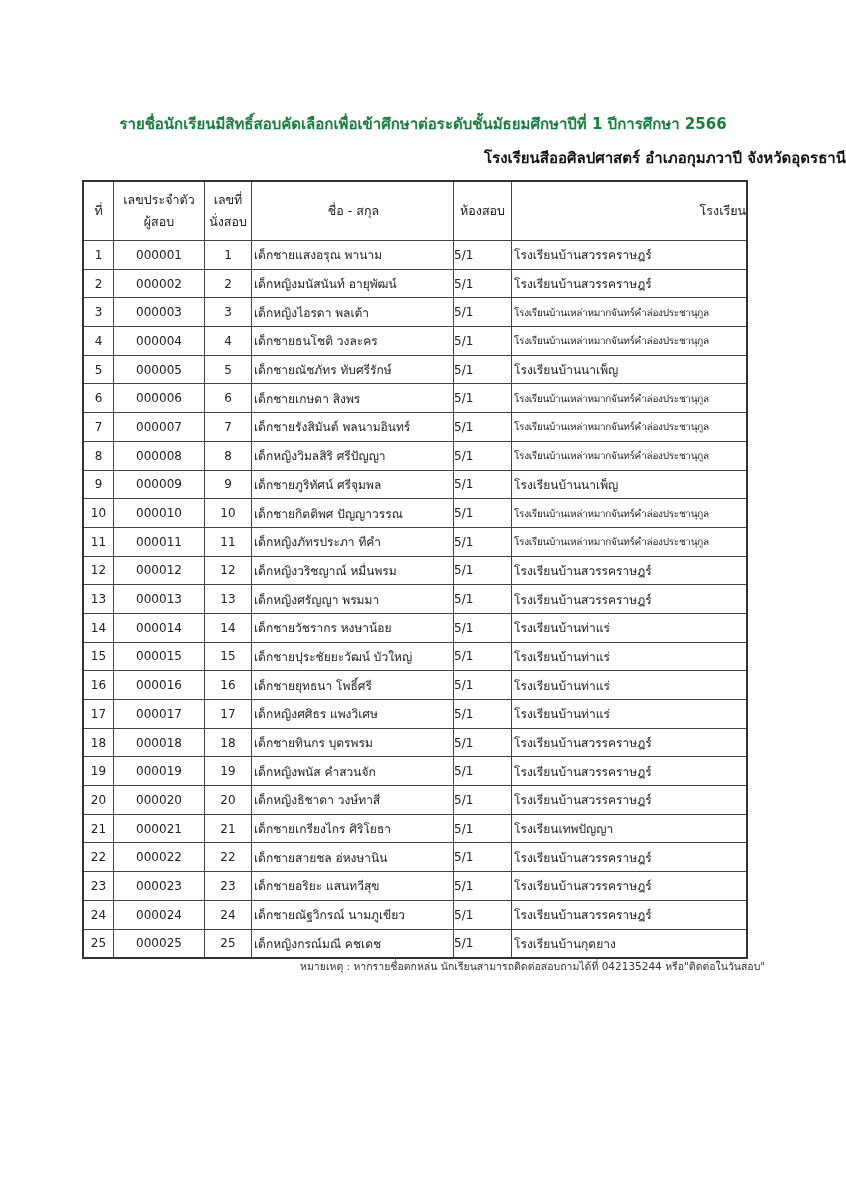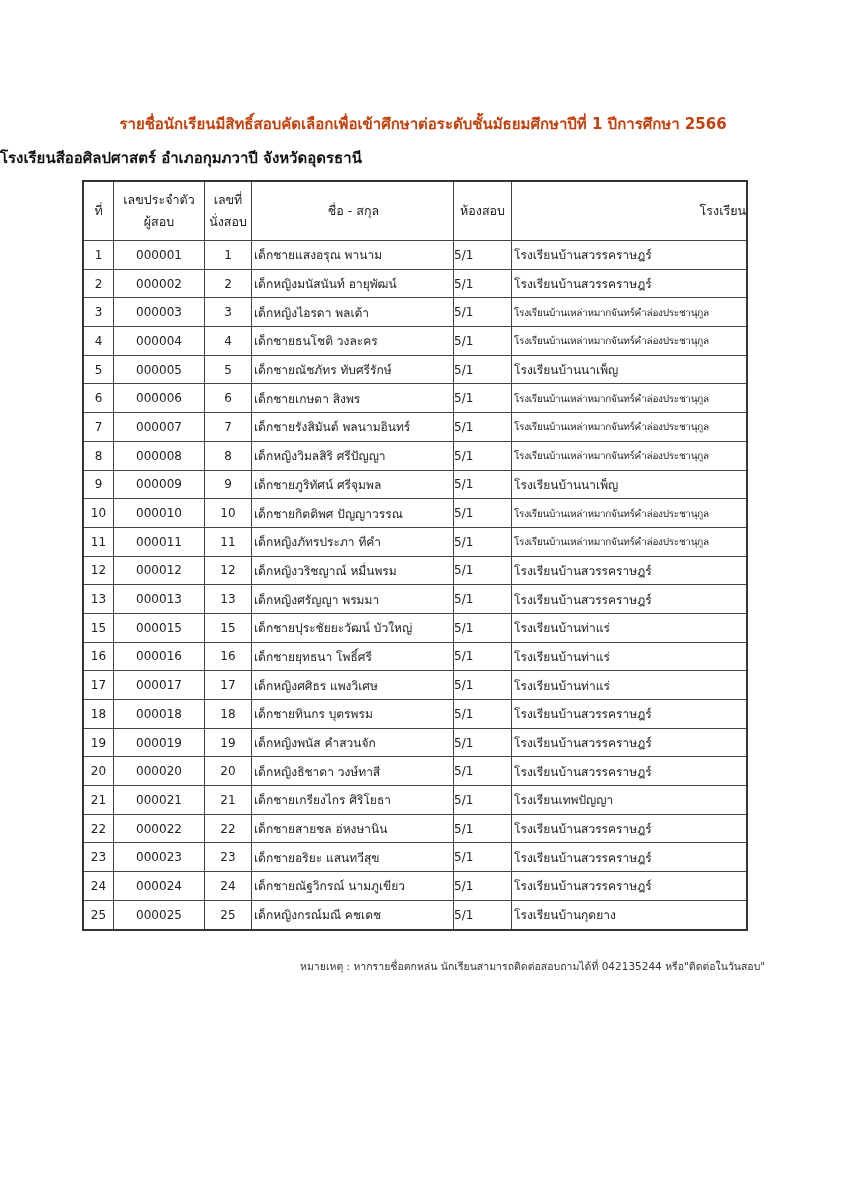--- a/index.html
+++ b/index.html
@@ -3,24 +3,24 @@
 <meta charset="utf-8">
 <style>
   html, body { margin: 0; padding: 0; }
   body {
     width: 846px; height: 1200px; background: #ffffff; position: relative;
     font-family: "DejaVu Sans", "Liberation Sans", sans-serif; color: #1a1a1a;
     overflow: hidden;
   }
   .title1 {
     position: absolute; top: 112px; left: 0; width: 846px; text-align: center;
-    font-size: 15px; font-weight: bold; color: #c2410c;
+    font-size: 15px; font-weight: bold; color: #15803d;
   }
   .title2 {
-    position: absolute; top: 146px; left: 0; width: 846px; text-align: left;
+    position: absolute; top: 146px; left: 0; width: 846px; text-align: right;
     font-size: 15px; font-weight: bold; color: #111;
   }
   table.roster {
     position: absolute; top: 180px; left: 82px; width: 666px;
     border-collapse: collapse; table-layout: fixed;
     border: 2px solid #333;
   }
   table.roster th, table.roster td {
     border: 1px solid #444; padding: 0; font-size: 12px; color: #222;
     overflow: hidden; white-space: nowrap;
@@ -161,20 +161,28 @@
       </tr>
       <tr>
         <td class="c-no">13</td>
         <td class="c-id">000013</td>
         <td class="c-seat">13</td>
         <td class="c-name">เด็กหญิงศรัญญา พรมมา</td>
         <td class="c-room">5/1</td>
         <td class="c-school">โรงเรียนบ้านสวรรคราษฎร์</td>
       </tr>
       <tr>
+        <td class="c-no">14</td>
+        <td class="c-id">000014</td>
+        <td class="c-seat">14</td>
+        <td class="c-name">เด็กชายวัชรากร หงษาน้อย</td>
+        <td class="c-room">5/1</td>
+        <td class="c-school">โรงเรียนบ้านท่าแร่</td>
+      </tr>
+      <tr>
         <td class="c-no">15</td>
         <td class="c-id">000015</td>
         <td class="c-seat">15</td>
         <td class="c-name">เด็กชายปุระชัยยะวัฒน์ บัวใหญ่</td>
         <td class="c-room">5/1</td>
         <td class="c-school">โรงเรียนบ้านท่าแร่</td>
       </tr>
       <tr>
         <td class="c-no">16</td>
         <td class="c-id">000016</td>

